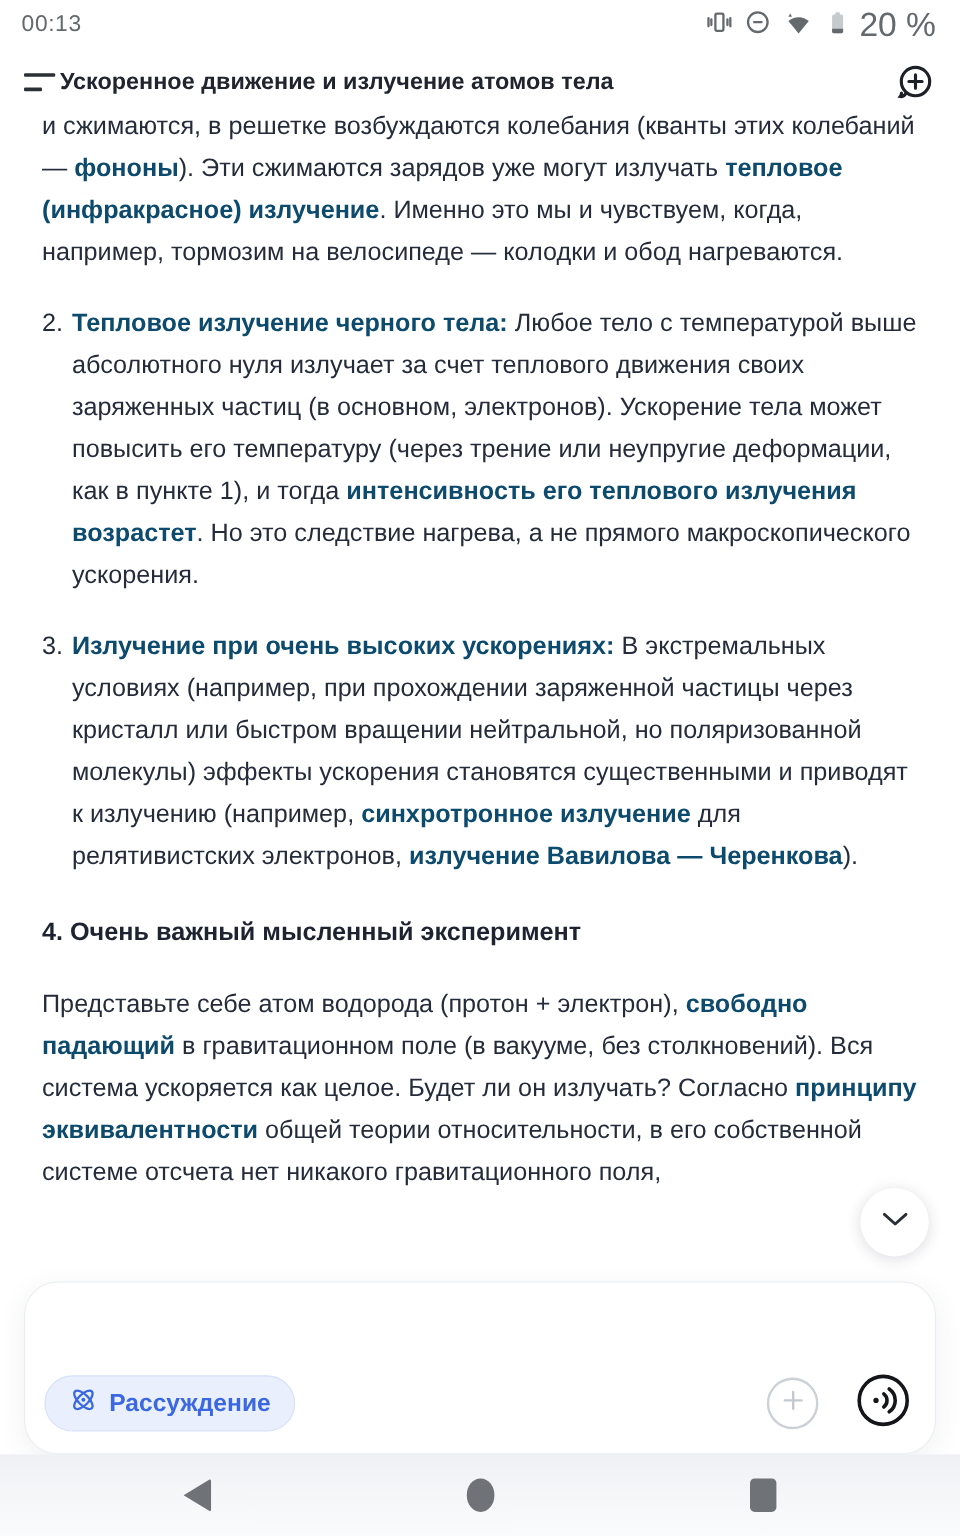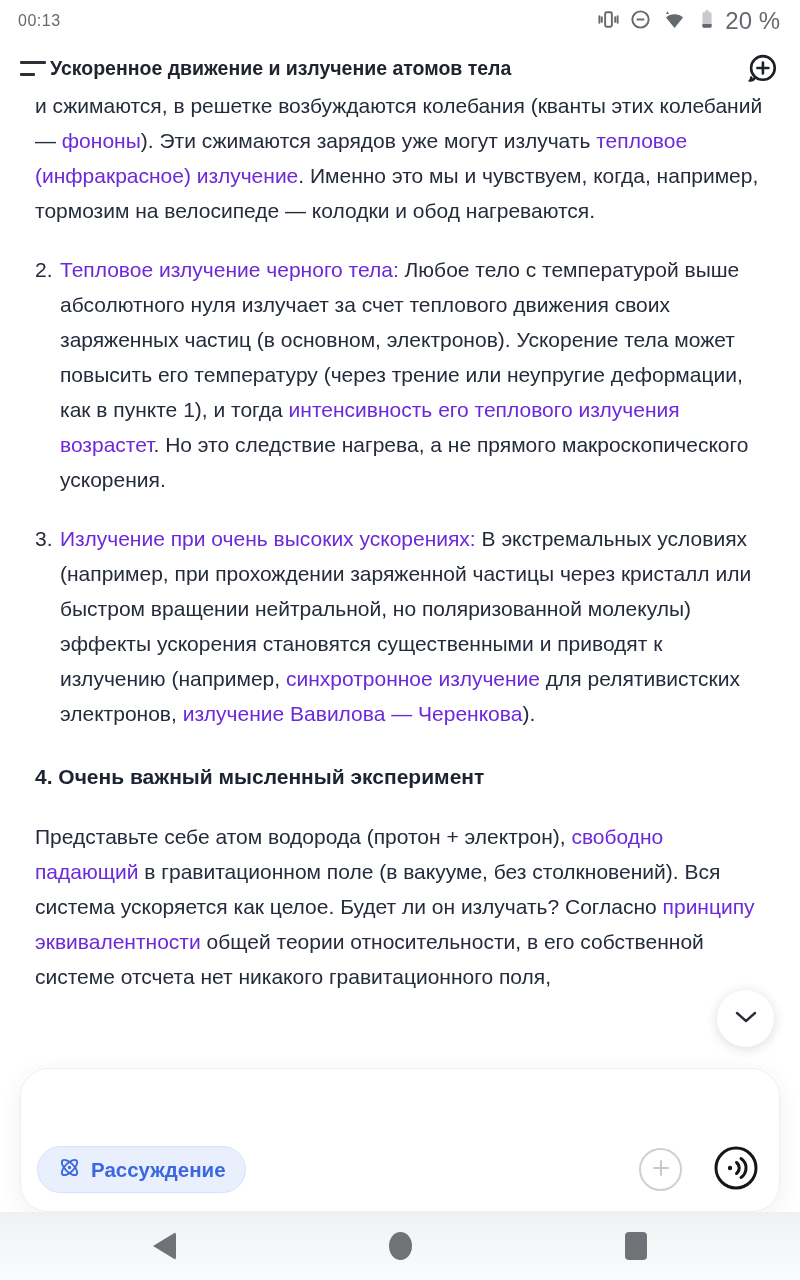--- a/index.html
+++ b/index.html
@@ -5,35 +5,35 @@
   * { box-sizing: border-box; margin: 0; padding: 0; }
   html,body { width:800px; height:1280px; }
   body {
     font-family:"Liberation Sans", sans-serif;
     background:#ffffff; position:relative; overflow:hidden;
     color:#242b3a;
   }
   
   .status-bar { height:40px; display:flex; justify-content:space-between; align-items:center;
     padding:2px 20px 0 18px; color:#64696e; background:#fff; position:relative; z-index:10; }
-  .time { font-size:16px; letter-spacing:.5px; }
+  .time { font-size:19px; letter-spacing:.5px; }
   .sicons { display:flex; align-items:center; gap:9px; }
-  .battery-text { font-size:24px; margin-left:-2px; }
+  .battery-text { font-size:28px; margin-left:-2px; }
   
   .header { height:56px; display:flex; align-items:center; padding:0 20px; background:#fff;
     position:relative; z-index:9; }
   .menu-icon { width:30px; cursor:pointer; }
   .menu-icon .b1 { width:26px; height:3px; background:#2b2f36; border-radius:1px; }
   .menu-icon .b2 { width:15px; height:3px; background:#2b2f36; border-radius:1px; margin-top:9px; }
   .title { flex:1; text-align:left; font-weight:bold; font-size:19.5px; color:#20242e;
     white-space:nowrap; overflow:hidden; }
   .new-chat { width:36px; height:36px; display:flex; align-items:center; justify-content:center; }
   
   .content { padding:0 35px; font-size:21px; line-height:35px; color:#242b3a; position:relative; z-index:1; }
-  .content b { font-weight:normal; color:#6d28d9; }
+  .content b { font-weight:bold; color:#0c4a6e; }
   .p1 { margin-top:-8px; }
   .li { display:flex; margin-top:24px; }
   .li .num { width:25px; flex:none; }
   .li .li-text { flex:1; }
   .h4 { font-size:21px; line-height:40px; font-weight:bold; color:#1d2330; margin-top:26px; }
   .p2 { margin-top:22px; }
   
   .scroll-btn { position:absolute; left:717px; top:990px; width:57px; height:57px; border-radius:50%;
     background:#fff; box-shadow:0 2px 12px rgba(30,40,60,.16); display:flex; align-items:center;
     justify-content:center; z-index:5; cursor:pointer; }

